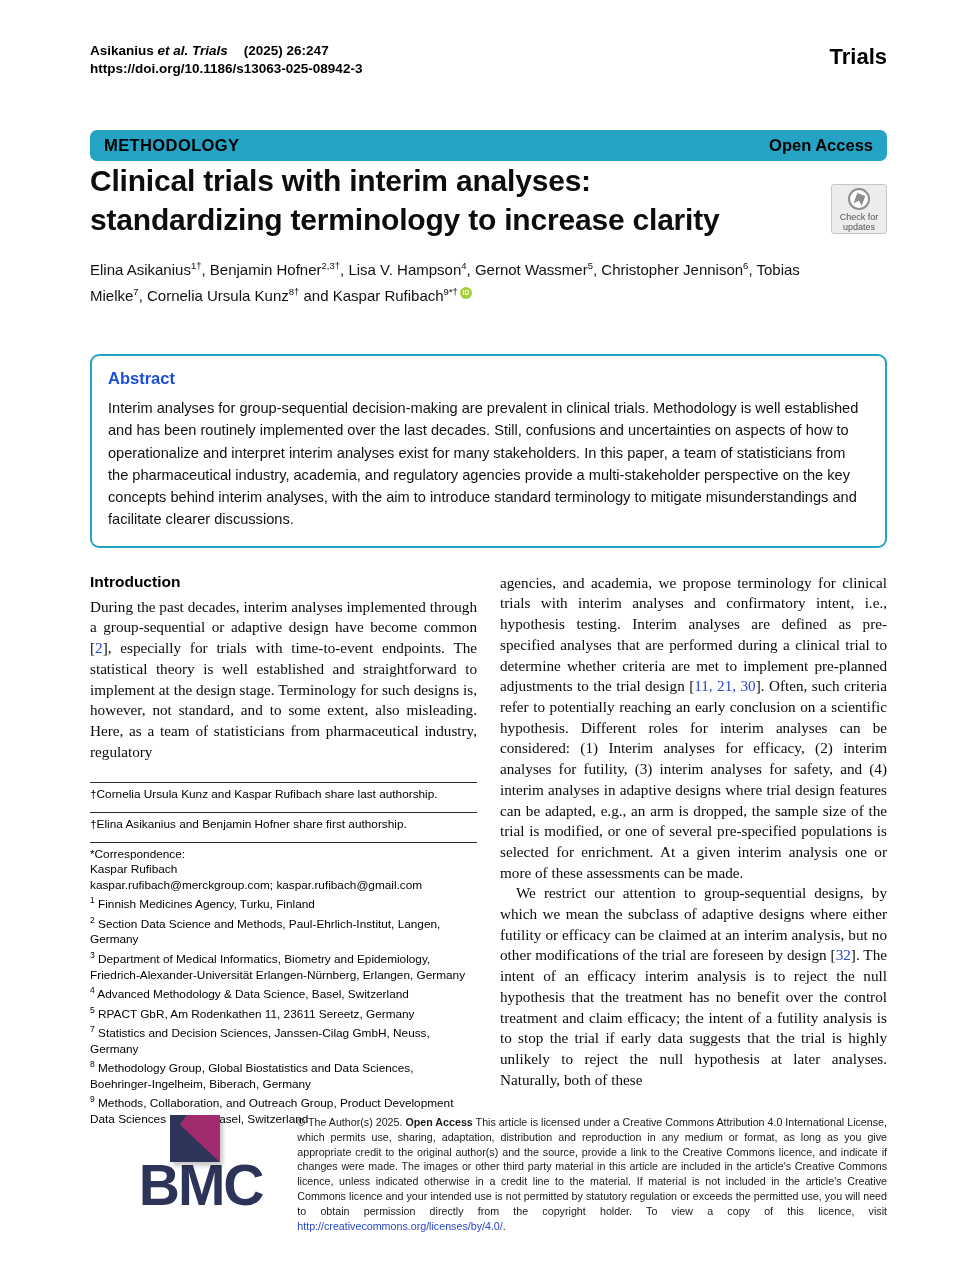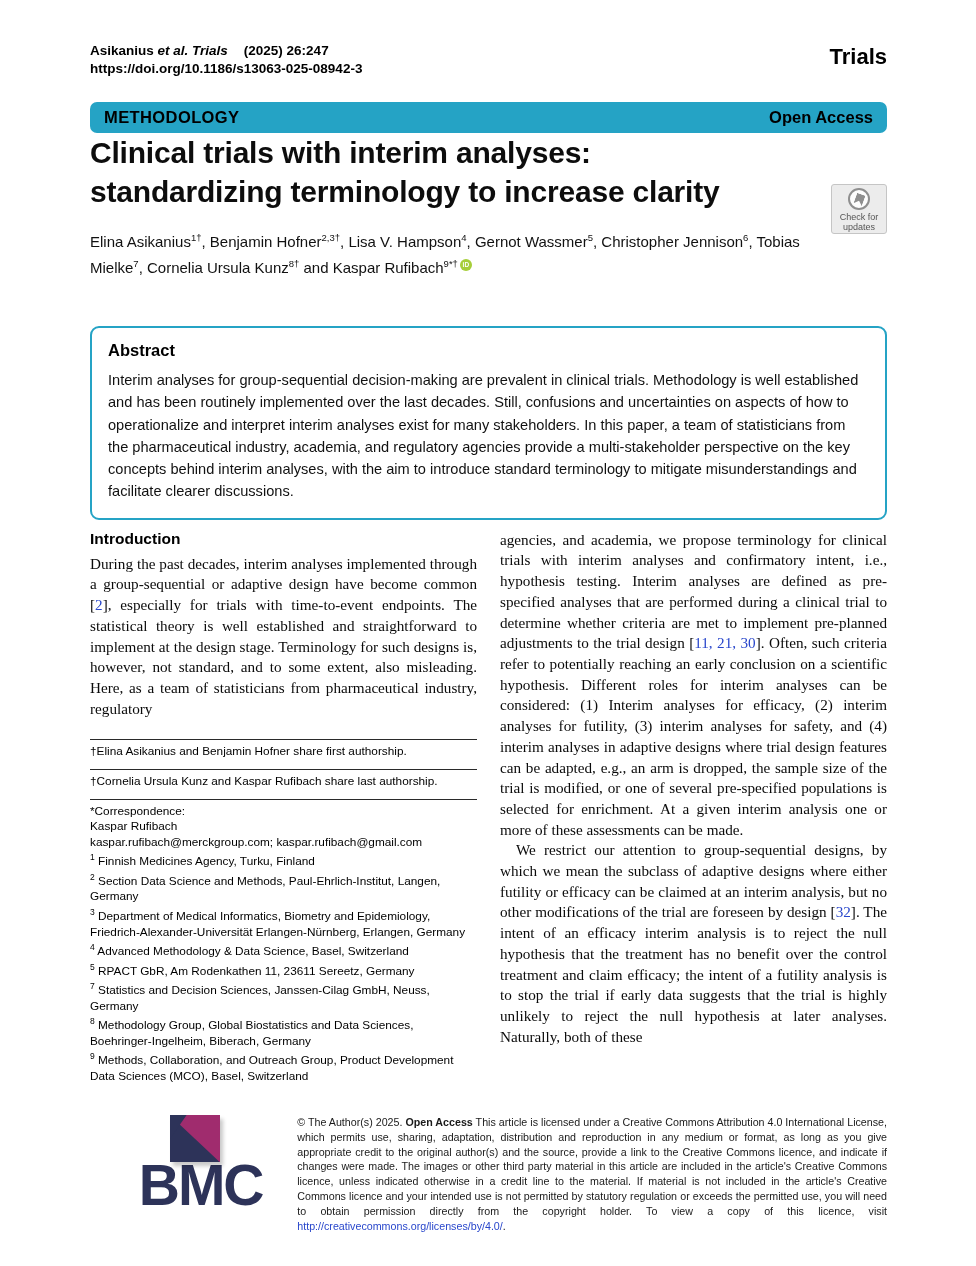--- a/index.html
+++ b/index.html
@@ -16,21 +16,21 @@
 
   
   .hdr { display:flex; justify-content:space-between; align-items:flex-start; margin-top:42px; }
   .hdr-left { font-size:13.5px; font-weight:600; line-height:18px; color:#000; }
   .hdr-left .it { font-style:italic; }
   .hdr-left .issue { margin-left:16px; }
   .hdr-journal { font-size:22px; font-weight:700; color:#000; margin-top:2px; }
 
   
   .banner {
-    margin-top:24px; height:31px; border-radius:7px;
+    margin-top:52px; height:31px; border-radius:7px;
     display:flex; justify-content:space-between; align-items:center;
     padding:0 14px;
   }
   .banner .cat { font-size:16.5px; font-weight:700; letter-spacing:.4px; color:#000; }
   .banner .oa  { font-size:16.5px; font-weight:700; color:#000; }
 
   
   .title {
     width:700px;
     font-size:30px; line-height:39px; font-weight:600;
@@ -62,25 +62,25 @@
     width:12px; height:12px; border-radius:50%; background:#a6ce39;
     color:#fff; font-size:6.5px; font-weight:700; line-height:12px; text-align:center;
     margin-left:2px; cursor:pointer;
   }
 
   
   .abstract {
     margin-top:48px; border:2px solid; border-radius:9px;
     padding:13px 16px 15px 16px;
   }
-  .abstract h2 { font-size:16.5px; font-weight:700; color:#000000; margin-bottom:9px; }
+  .abstract h2 { font-size:16.5px; font-weight:700; color:#1d4ed8; margin-bottom:9px; }
   .abstract p { font-size:14.6px; line-height:22.3px; color:#111; }
 
   
-  .cols { display:flex; gap:23px; margin-top:10px; }
+  .cols { display:flex; gap:23px; margin-top:25px; }
   .col { width:387px; }
   .col h3 { font-family:"Liberation Sans",sans-serif; font-size:15.5px; font-weight:700; margin-bottom:6px; color:#000; }
   .body-text {
     font-family:"Liberation Serif", serif;
     font-size:15.2px; line-height:20.7px;
     text-align:justify; color:#0a0a0a; hyphens:auto;
   }
   .body-text.indent { text-indent:16px; }
   a.ref { color:#2846cb; text-decoration:none; cursor:pointer; }
 
@@ -151,22 +151,22 @@
     </div>
 
     <div class="cols">
       <div class="col">
         <h3>Introduction</h3>
         <p class="body-text">
           <span>During the past decades, interim analyses implemented through a group-sequential or adaptive design have become common [</span><a class="ref" style="color: rgb(40, 70, 203);">2</a><span>], especially for trials with time-to-event endpoints. The statistical theory is well established and straightforward to implement at the design stage. Terminology for such designs is, however, not standard, and to some extent, also misleading. Here, as a team of statisticians from pharmaceutical industry, regulatory</span>
         </p>
 
         <div class="footnotes">
+          <div class="fn-block">†Cornelia Ursula Kunz and Kaspar Rufibach share last authorship.</div>
           <div class="fn-block">†Elina Asikanius and Benjamin Hofner share first authorship.</div>
-          <div class="fn-block">†Cornelia Ursula Kunz and Kaspar Rufibach share last authorship.</div>
           <div class="fn-block">
             <div>*Correspondence:</div>
             <div>Kaspar Rufibach</div>
             <div>kaspar.rufibach@merckgroup.com; kaspar.rufibach@gmail.com</div>
             <div id="affiliations">
                 <div class="affil"><sup>1</sup> Finnish Medicines Agency, Turku, Finland</div>
                 <div class="affil"><sup>2</sup> Section Data Science and Methods, Paul-Ehrlich-Institut, Langen, Germany</div>
                 <div class="affil"><sup>3</sup> Department of Medical Informatics, Biometry and Epidemiology, Friedrich-Alexander-Universität Erlangen-Nürnberg, Erlangen, Germany</div>
                 <div class="affil"><sup>4</sup> Advanced Methodology &amp; Data Science, Basel, Switzerland</div>
                 <div class="affil"><sup>5</sup> RPACT GbR, Am Rodenkathen 11, 23611 Sereetz, Germany</div>

